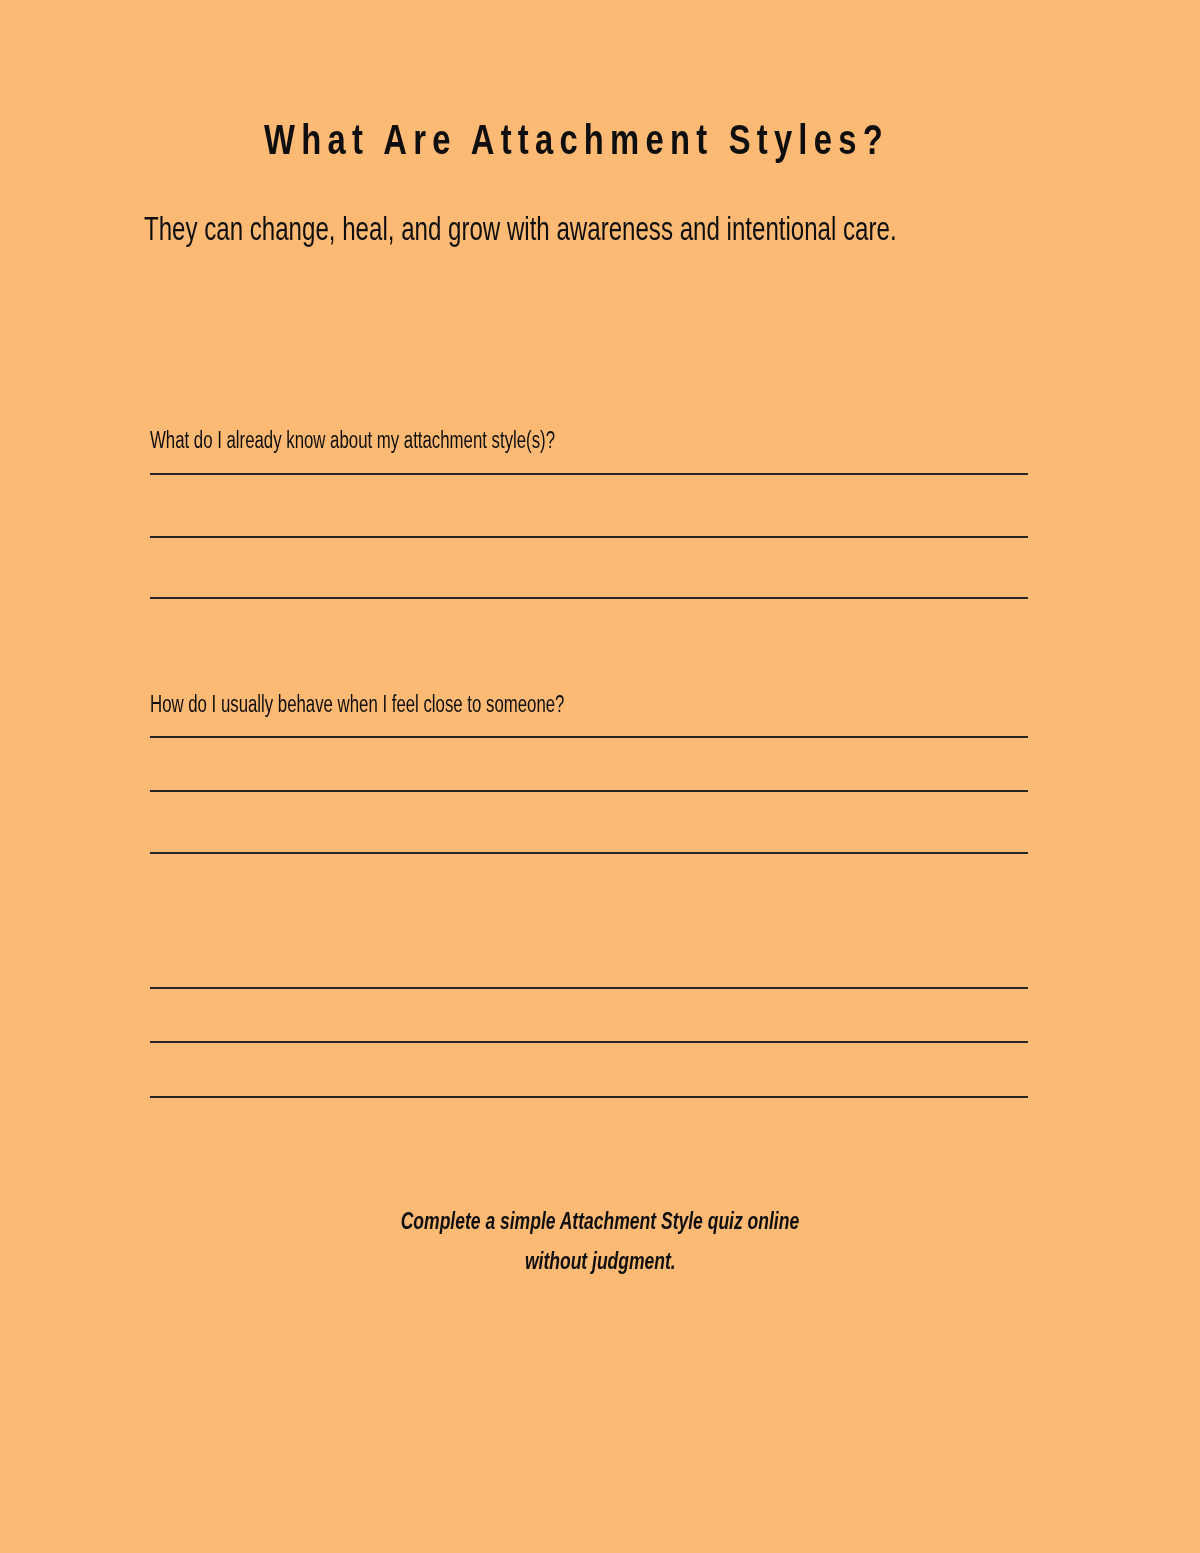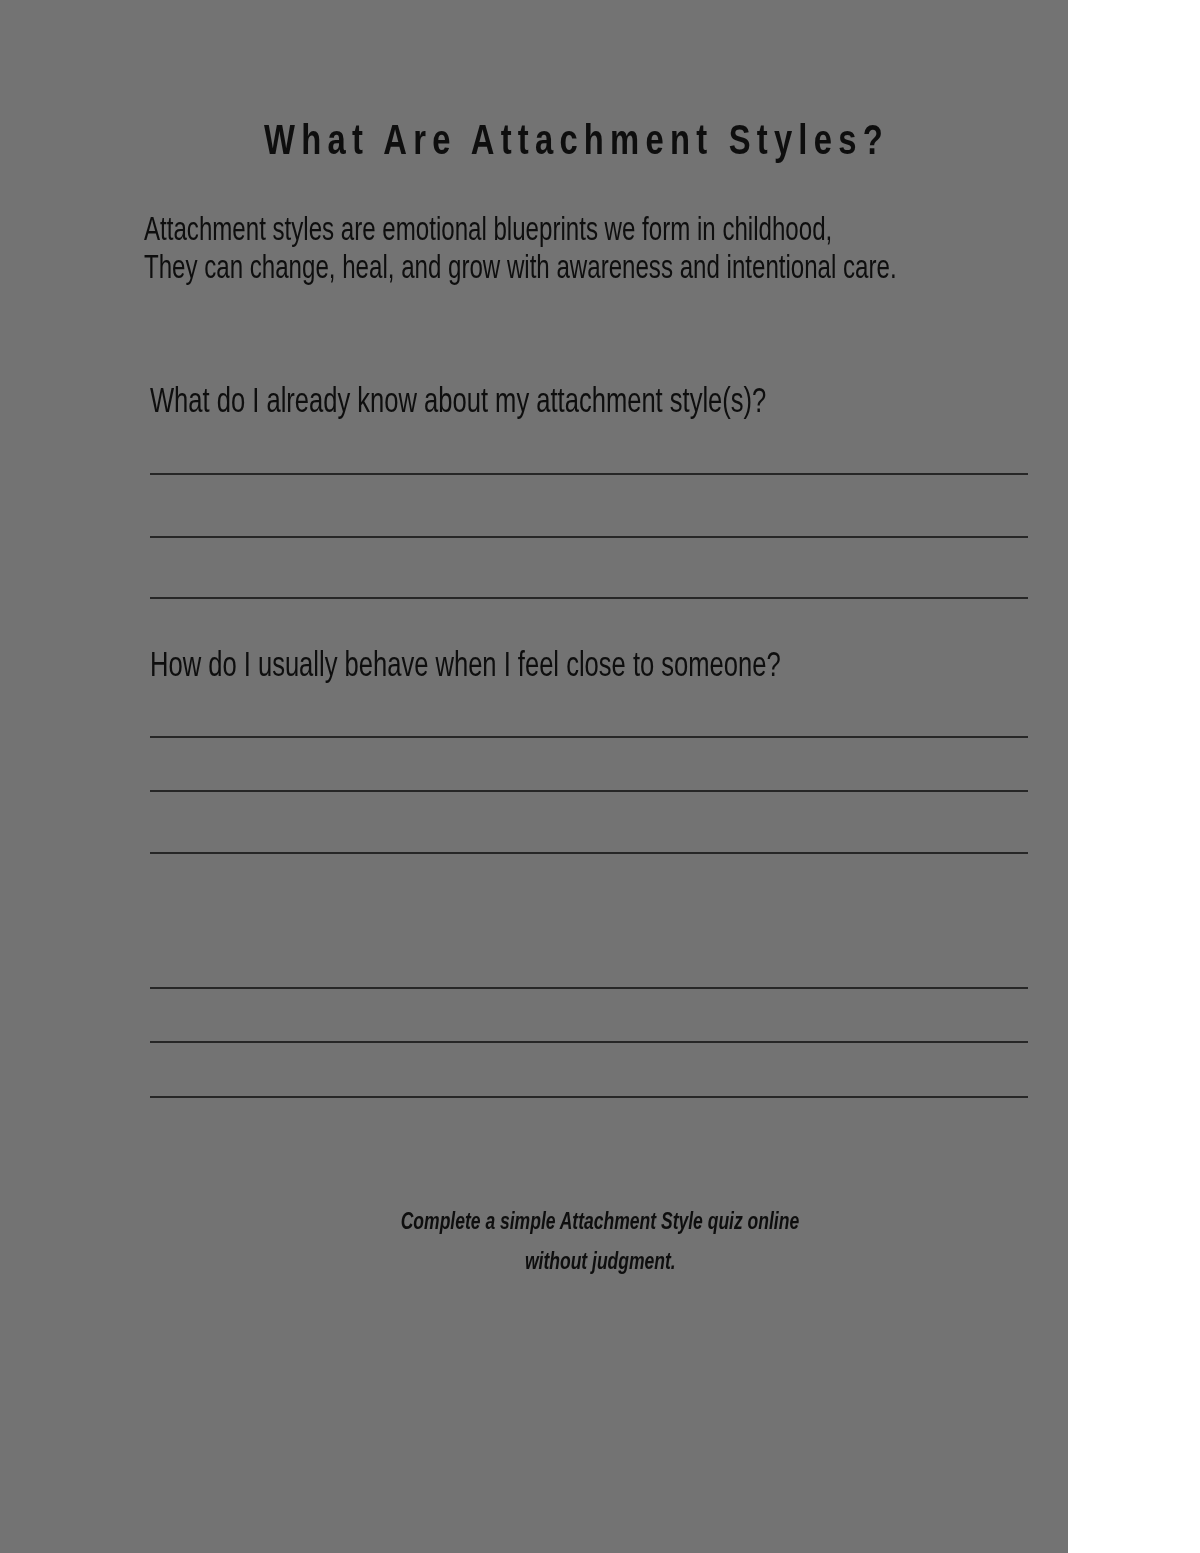--- a/index.html
+++ b/index.html
@@ -3,23 +3,23 @@
 <meta charset="utf-8">
 <title>Document</title>
 <style>
   html, body {
     margin: 0;
     padding: 0;
     background: #ffffff;
   }
   .page {
     position: relative;
-    width: 1068px;
+    width: 1200px;
     height: 1553px;
-    background: #737373;
+    background: #fdba74;
     font-family: "Liberation Sans", sans-serif;
     color: #0e0e0e;
     overflow: hidden;
   }
   
   .cx-l {
     display: inline-block;
     transform: scaleX(0.73);
     transform-origin: 0 50%;
     white-space: nowrap;
@@ -45,22 +45,23 @@
   .intro {
     position: absolute;
     top: 210px;
     left: 144px;
     font-size: 33px;
     line-height: 38px;
   }
   .prompt {
     position: absolute;
     left: 150px;
-    font-size: 35px;
+    font-size: 23px;
     line-height: 38px;
+    margin-top: 40px;
   }
   .prompt-1 { top: 381px; }
   .prompt-2 { top: 645px; }
   .prompt-3 { top: 900px; }
   .answer-line {
     position: absolute;
     left: 150px;
     width: 878px;
     height: 0;
     border-top: 2px solid #262626;
@@ -88,21 +89,20 @@
   }
 </style>
 </head>
 <body>
 
 <div class="page">
 
   <h1 class="doc-title" style="margin:0;"><span class="cx-c">What Are Attachment Styles?</span></h1>
 
   <div class="intro">
-    <div><span class="cx-l">Attachment styles are emotional blueprints we form in childhood,</span></div>
     <div><span class="cx-l">They can change, heal, and grow with awareness and intentional care.</span></div>
   </div>
 
   <div class="prompt prompt-1"><span class="cx-l">What do I already know about my attachment style(s)?</span></div>
   <div class="answer-line" style="top:473px;"></div>
   <div class="answer-line" style="top:536px;"></div>
   <div class="answer-line" style="top:597px;"></div>
 
   <div class="prompt prompt-2"><span class="cx-l">How do I usually behave when I feel close to someone?</span></div>
   <div class="answer-line" style="top:736px;"></div>

